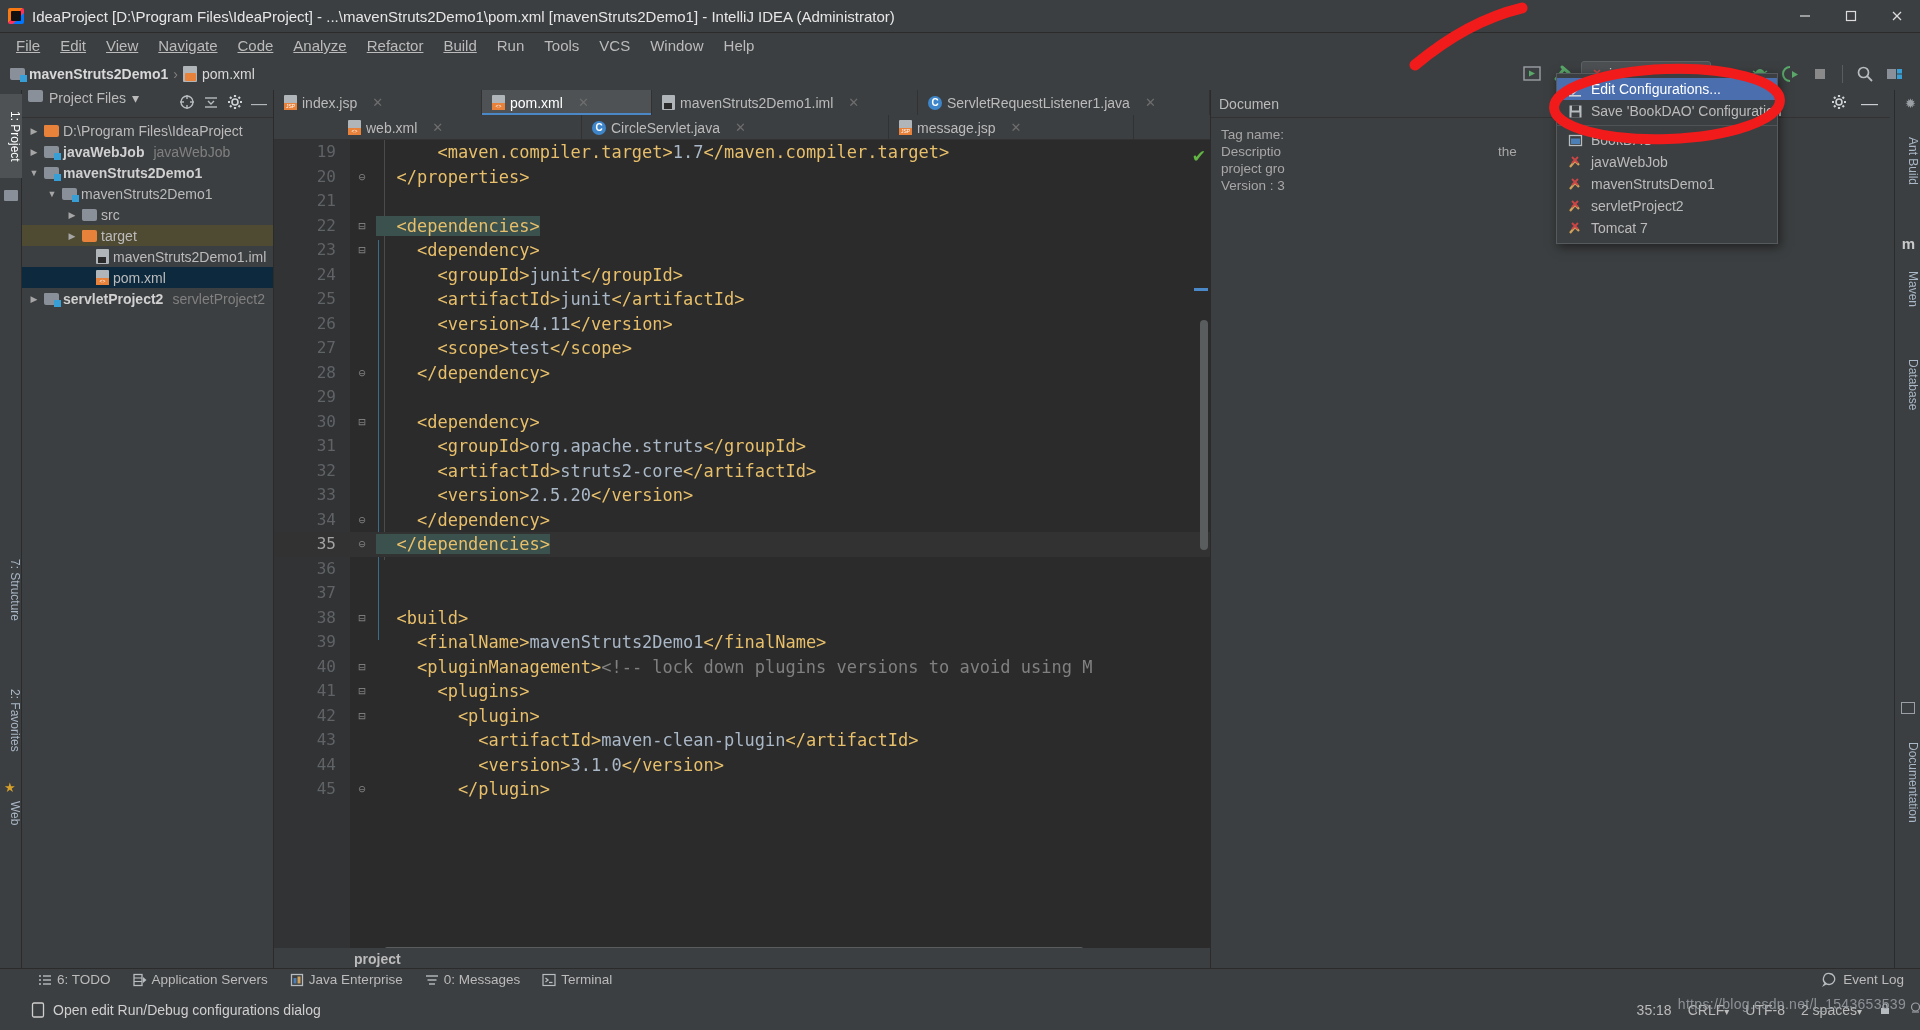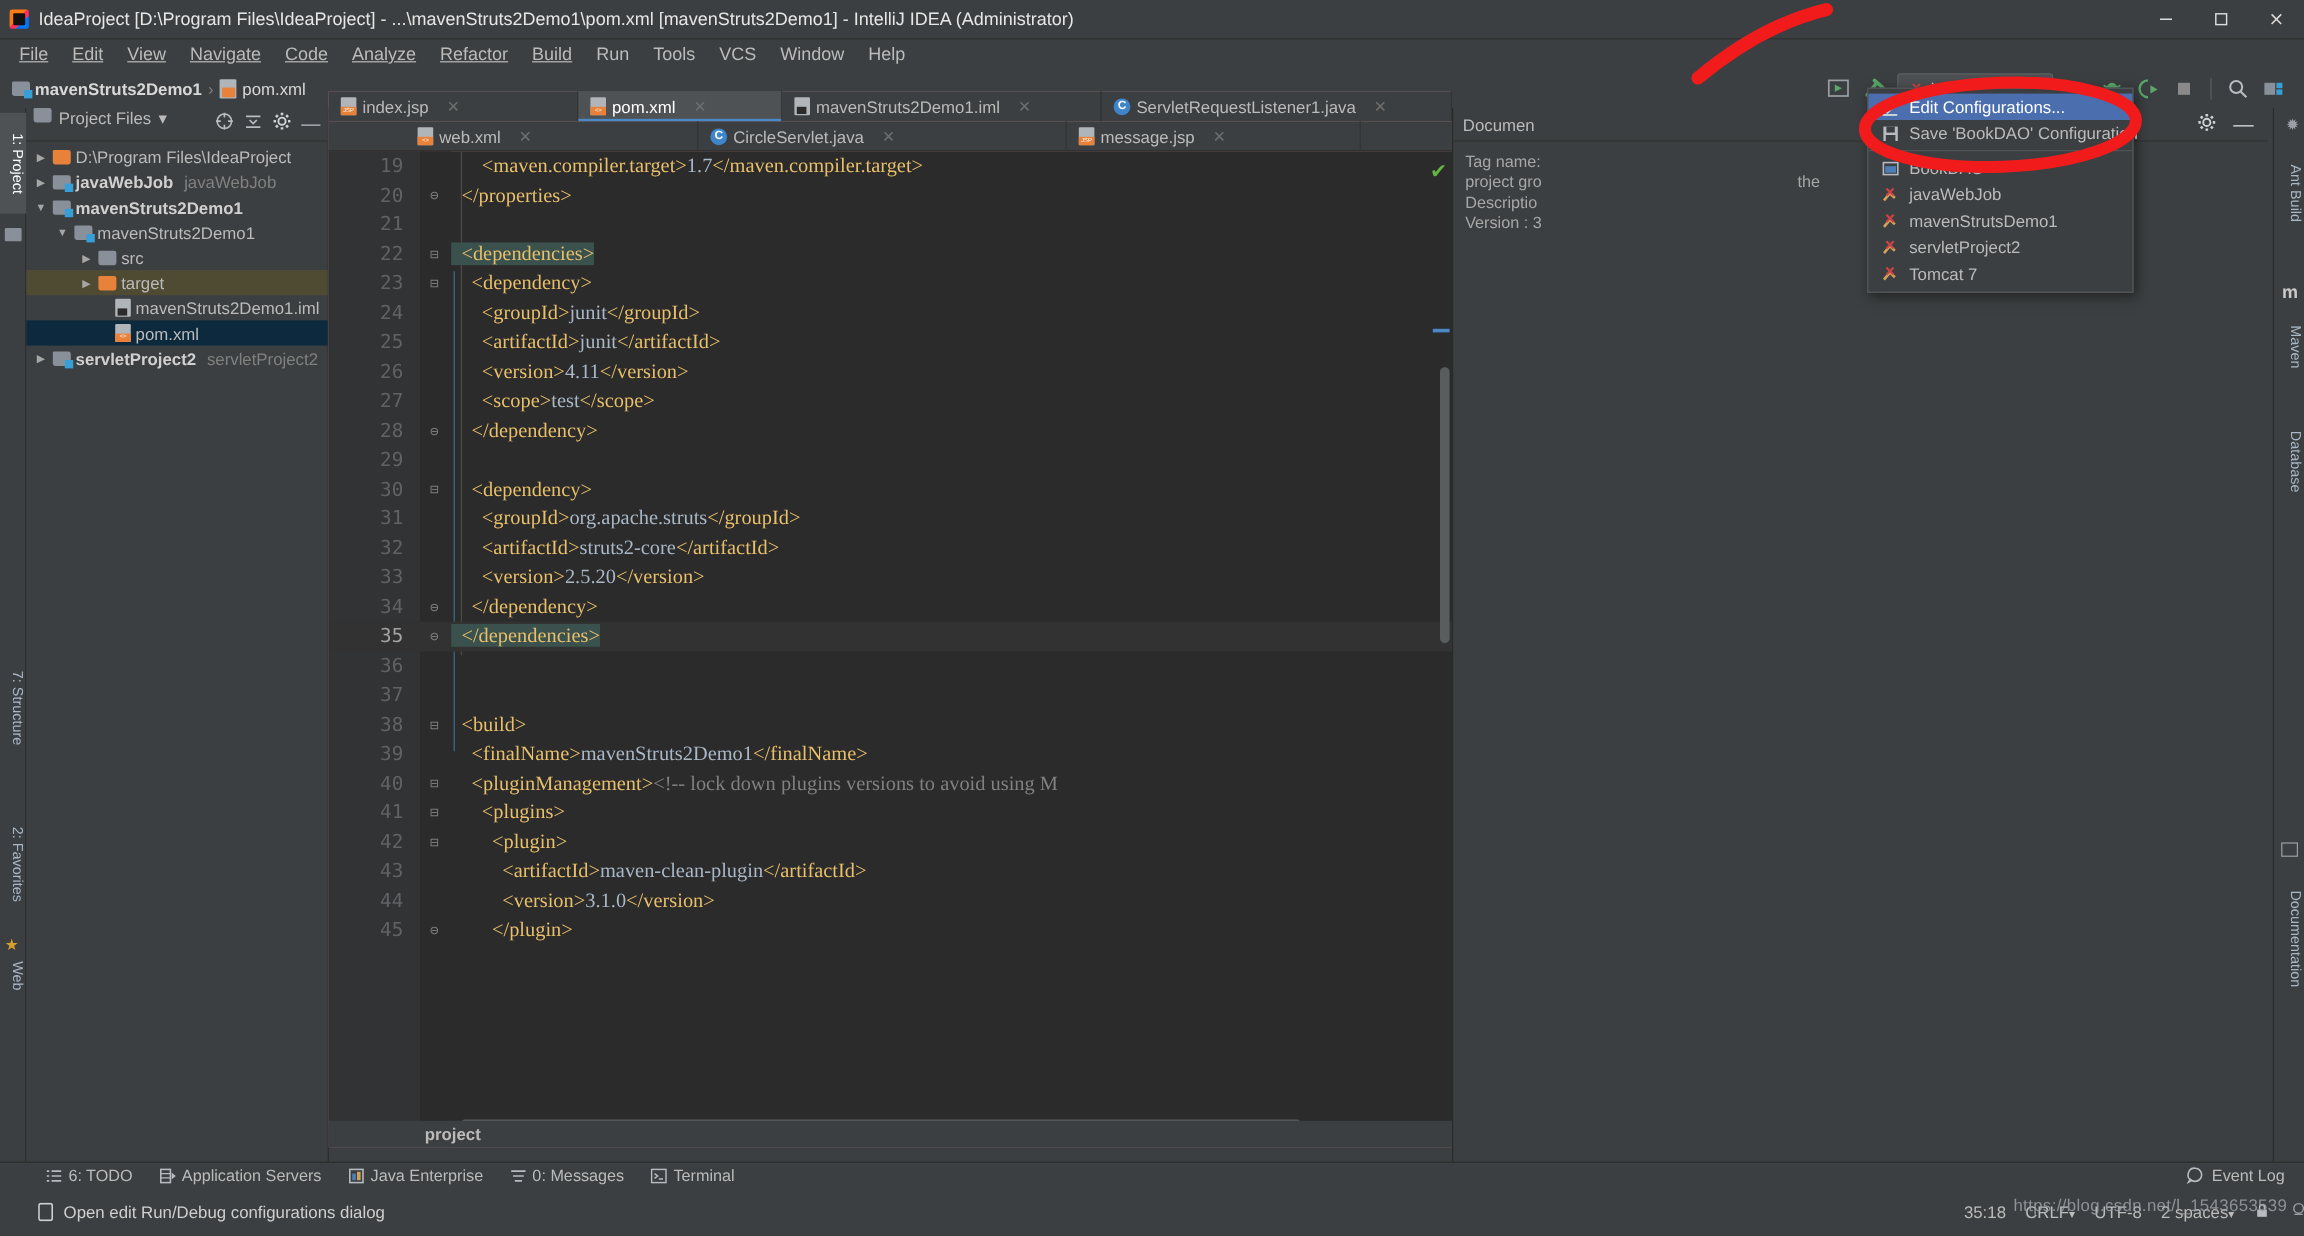--- a/index.html
+++ b/index.html
@@ -110,22 +110,22 @@
     color: #bbbbbb; white-space: nowrap; padding-left: 6px;
   }
   .tree-row.hl-target { background: #4f4b33; }
   .tree-row.selected { background: #0d293e; }
   .arrow { width: 12px; color: #a6a6a6; font-size: 9px; text-align: center; flex: none; }
   .tree-label.bold { font-weight: bold; color: #d0d0d0; }
   .tree-sub { color: #808080; margin-left: 5px; }
 
   
   .editor-area {
-    position: absolute; left: 274px; top: 76px; width: 936px; height: 880px;
-    background: #fca5a5;
+    position: absolute; left: 274px; top: 90px; width: 936px; height: 880px;
+    background: #22c55e;
   }
   .tabrow { height: 25px; display: flex; background: #3c3f41; }
   .tabrow.second { border-bottom: 1px solid #323232; }
   .tab {
     display: flex; align-items: center; gap: 5px; padding: 0 10px; height: 25px;
     color: #bbbbbb; font-size: 14px; white-space: nowrap;
     border-right: 1px solid #323232; position: relative;
   }
   .tab.active { background: #4e5254; color: #ffffff; }
   .tab.active::after {
@@ -175,21 +175,21 @@
   .gutter-strip.annot { left: 76px; width: 26px; background: #2b2b2b; }
   .code-lines {
     position: absolute; left: 0; top: 0; right: 0; bottom: 0;
     font-family: "DejaVu Sans Mono", monospace; font-size: 17px; line-height: 24.5px;
   }
   .cline { position: relative; height: 24.5px; white-space: pre; }
   .cline .num {
     position: absolute; left: 0; width: 62px; text-align: right;
     color: #606366; font-size: 16px;
   }
-  .cline .code { position: absolute; left: 102px; color: #a9b7c6; font-family: Liberation Serif, serif; }
+  .cline .code { position: absolute; left: 102px; color: #a9b7c6; }
   .cline.current { background: #323232; }
   .cline.current .num { color: #a4a3a3; }
   .tk-tag { color: #e8bf6a; }
   .tk-txt { color: #a9b7c6; }
   .tk-com { color: #808080; }
   .hl-brace { background: #3b514d; }
   .fold { position: absolute; left: 78px; width: 20px; text-align: center; color: #7b7b7b; font-size: 12px; }
   .indent-guide { position: absolute; width: 1px; background: #4b4b4b; }
   .caret-col { position: absolute; width: 1px; background: #4e7896; }
 
@@ -589,22 +589,22 @@
                 <line x1="13" y1="3" x2="11.5" y2="4.5"></line>
                 <line x1="4.5" y1="11.5" x2="3" y2="13"></line>
               </g>
             </svg>
         </span>
         <span style="color:#cfd3d6;font-size:17px;margin-right:4px">—</span>
       </div>
     </div>
     <div class="doc-body">
       <div>Tag name:</div>
+      <div>Descriptio</div>
       <div>project gro</div>
-      <div>Descriptio</div>
       <div>Version : 3</div>
       <div style="position:absolute;left:287px;top:53px;color:#a7a7a7">the</div>
     </div>
   </div>
 
   <div class="right-strip">
     <div style="position:absolute;right:4px;top:6px;color:#9aa0a6;font-size:13px">✹</div>
     <div class="rstrip-label" style="top:26px;height:90px">Ant Build</div>
     <div style="position:absolute;right:5px;top:145px;color:#c9c9c9;font-size:15px;font-weight:bold">m</div>
     <div class="rstrip-label" style="top:168px;height:62px">Maven</div>

